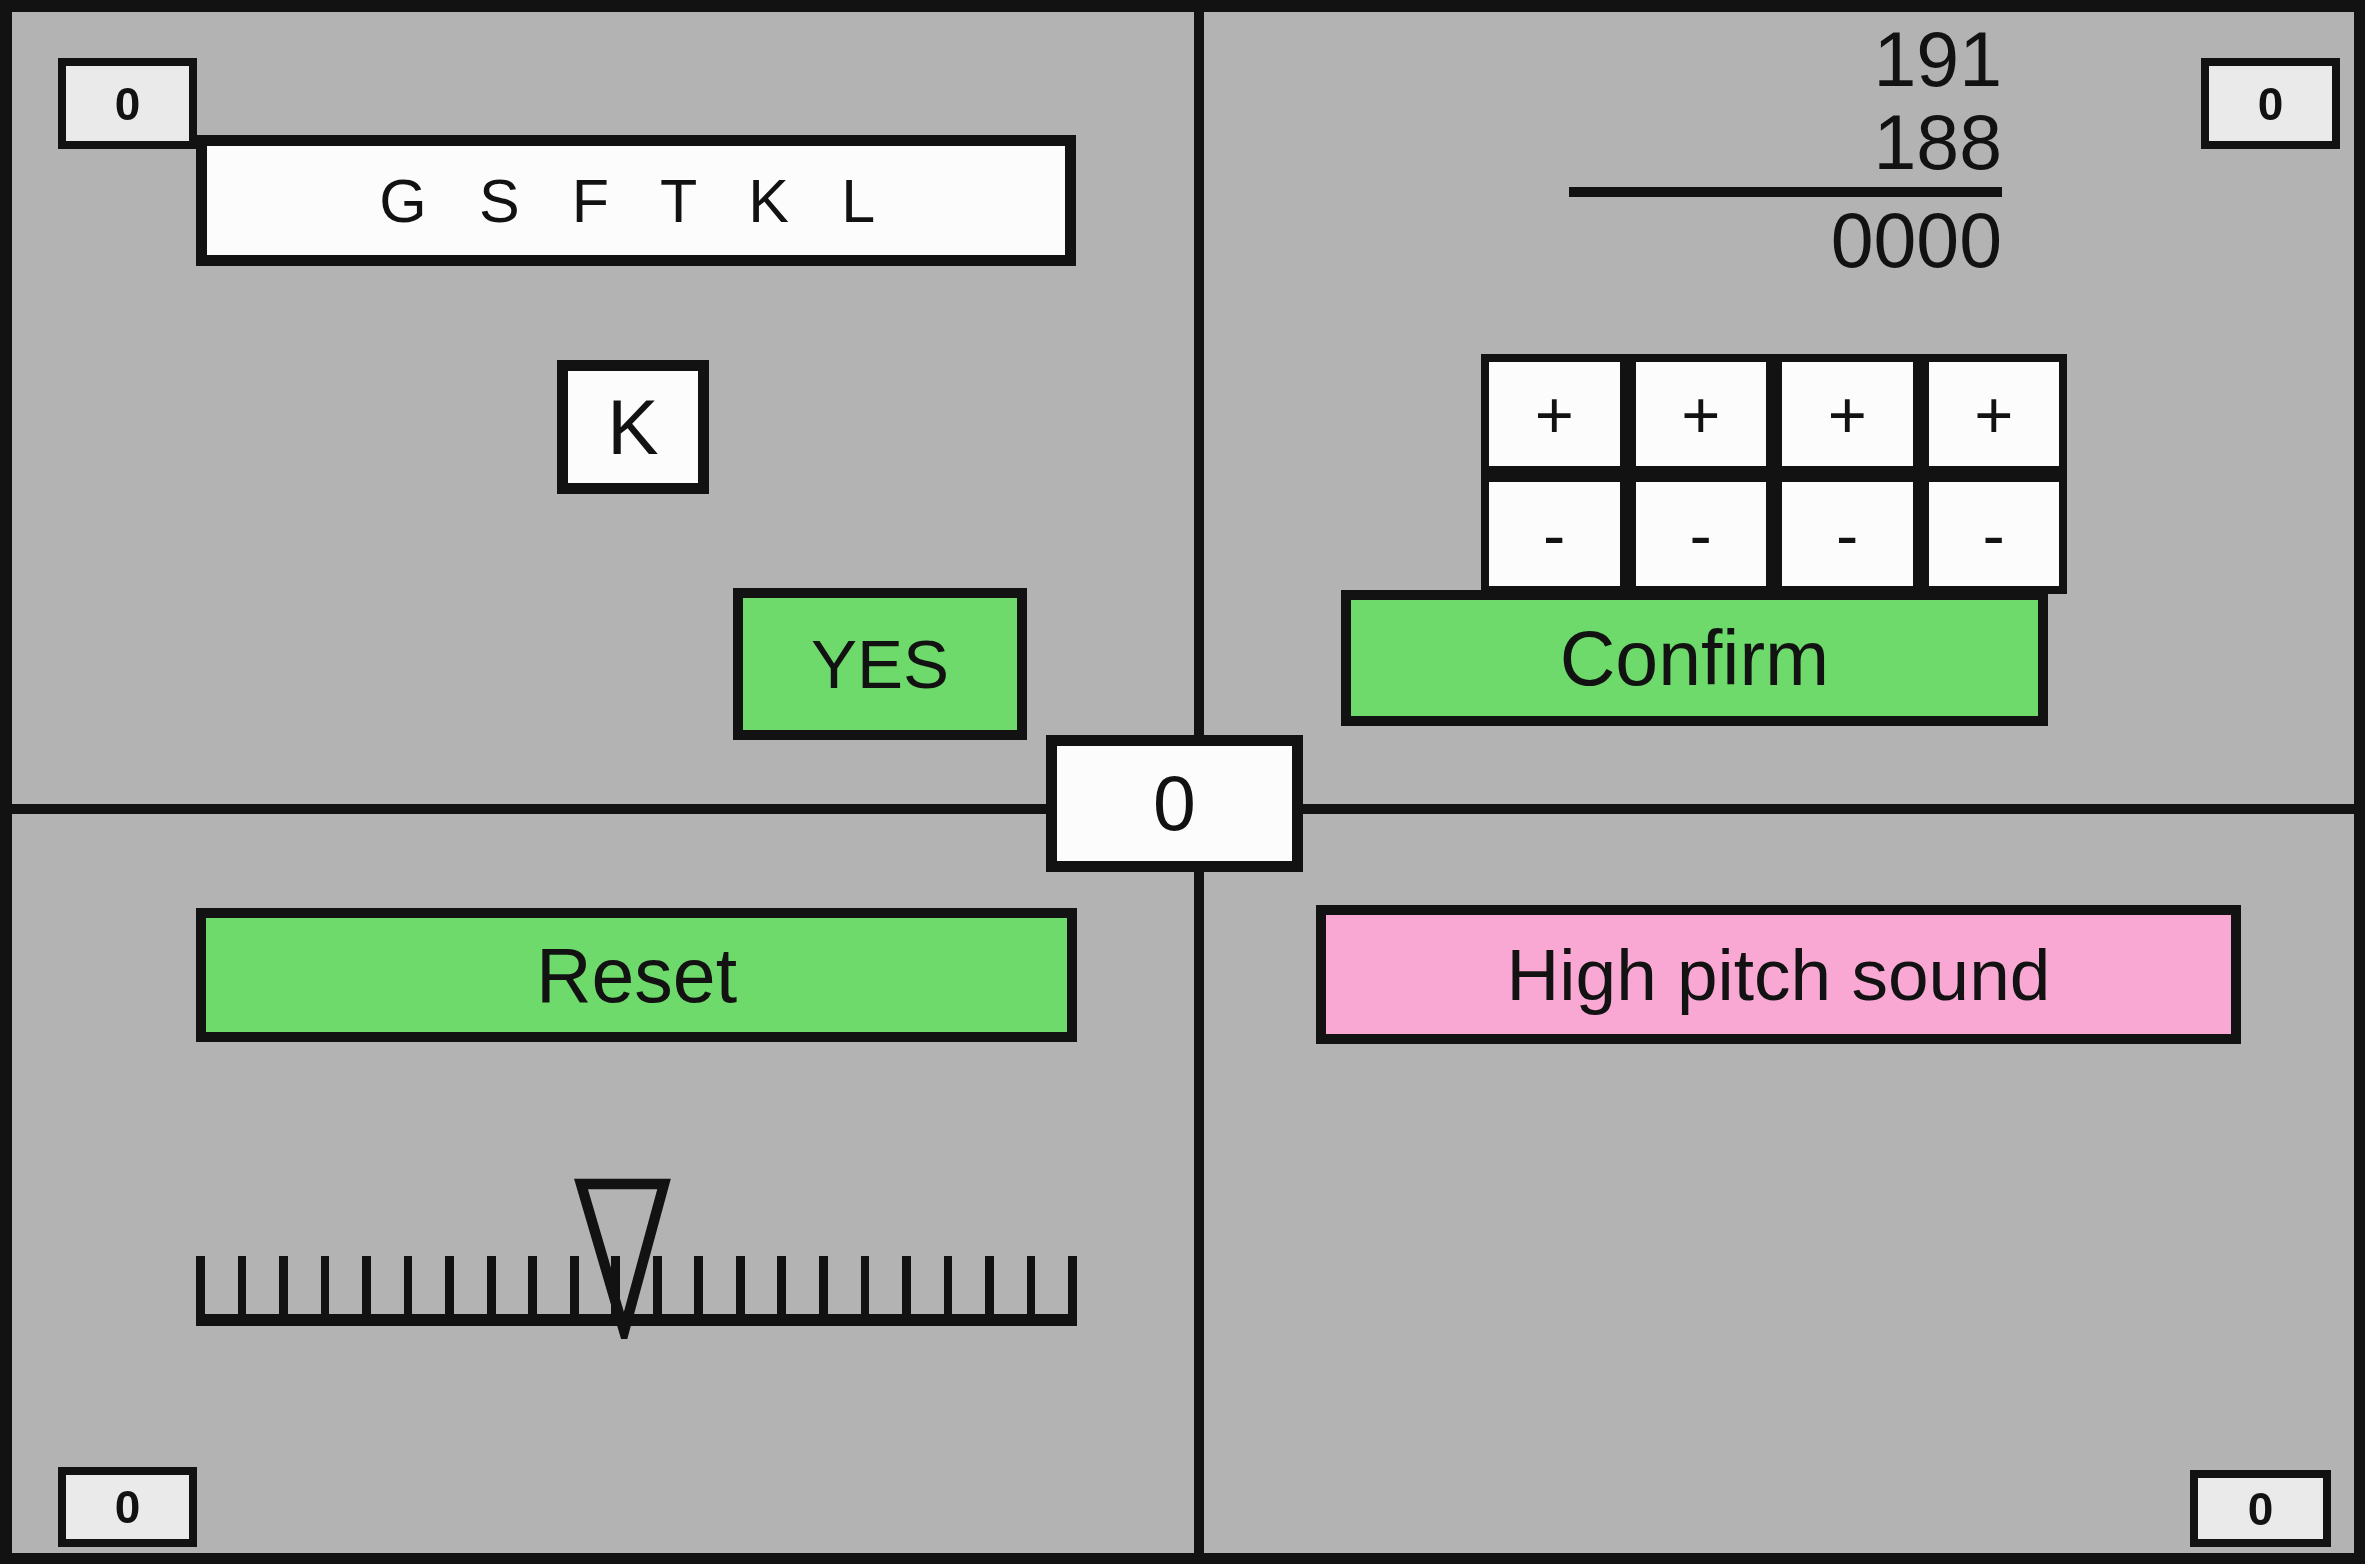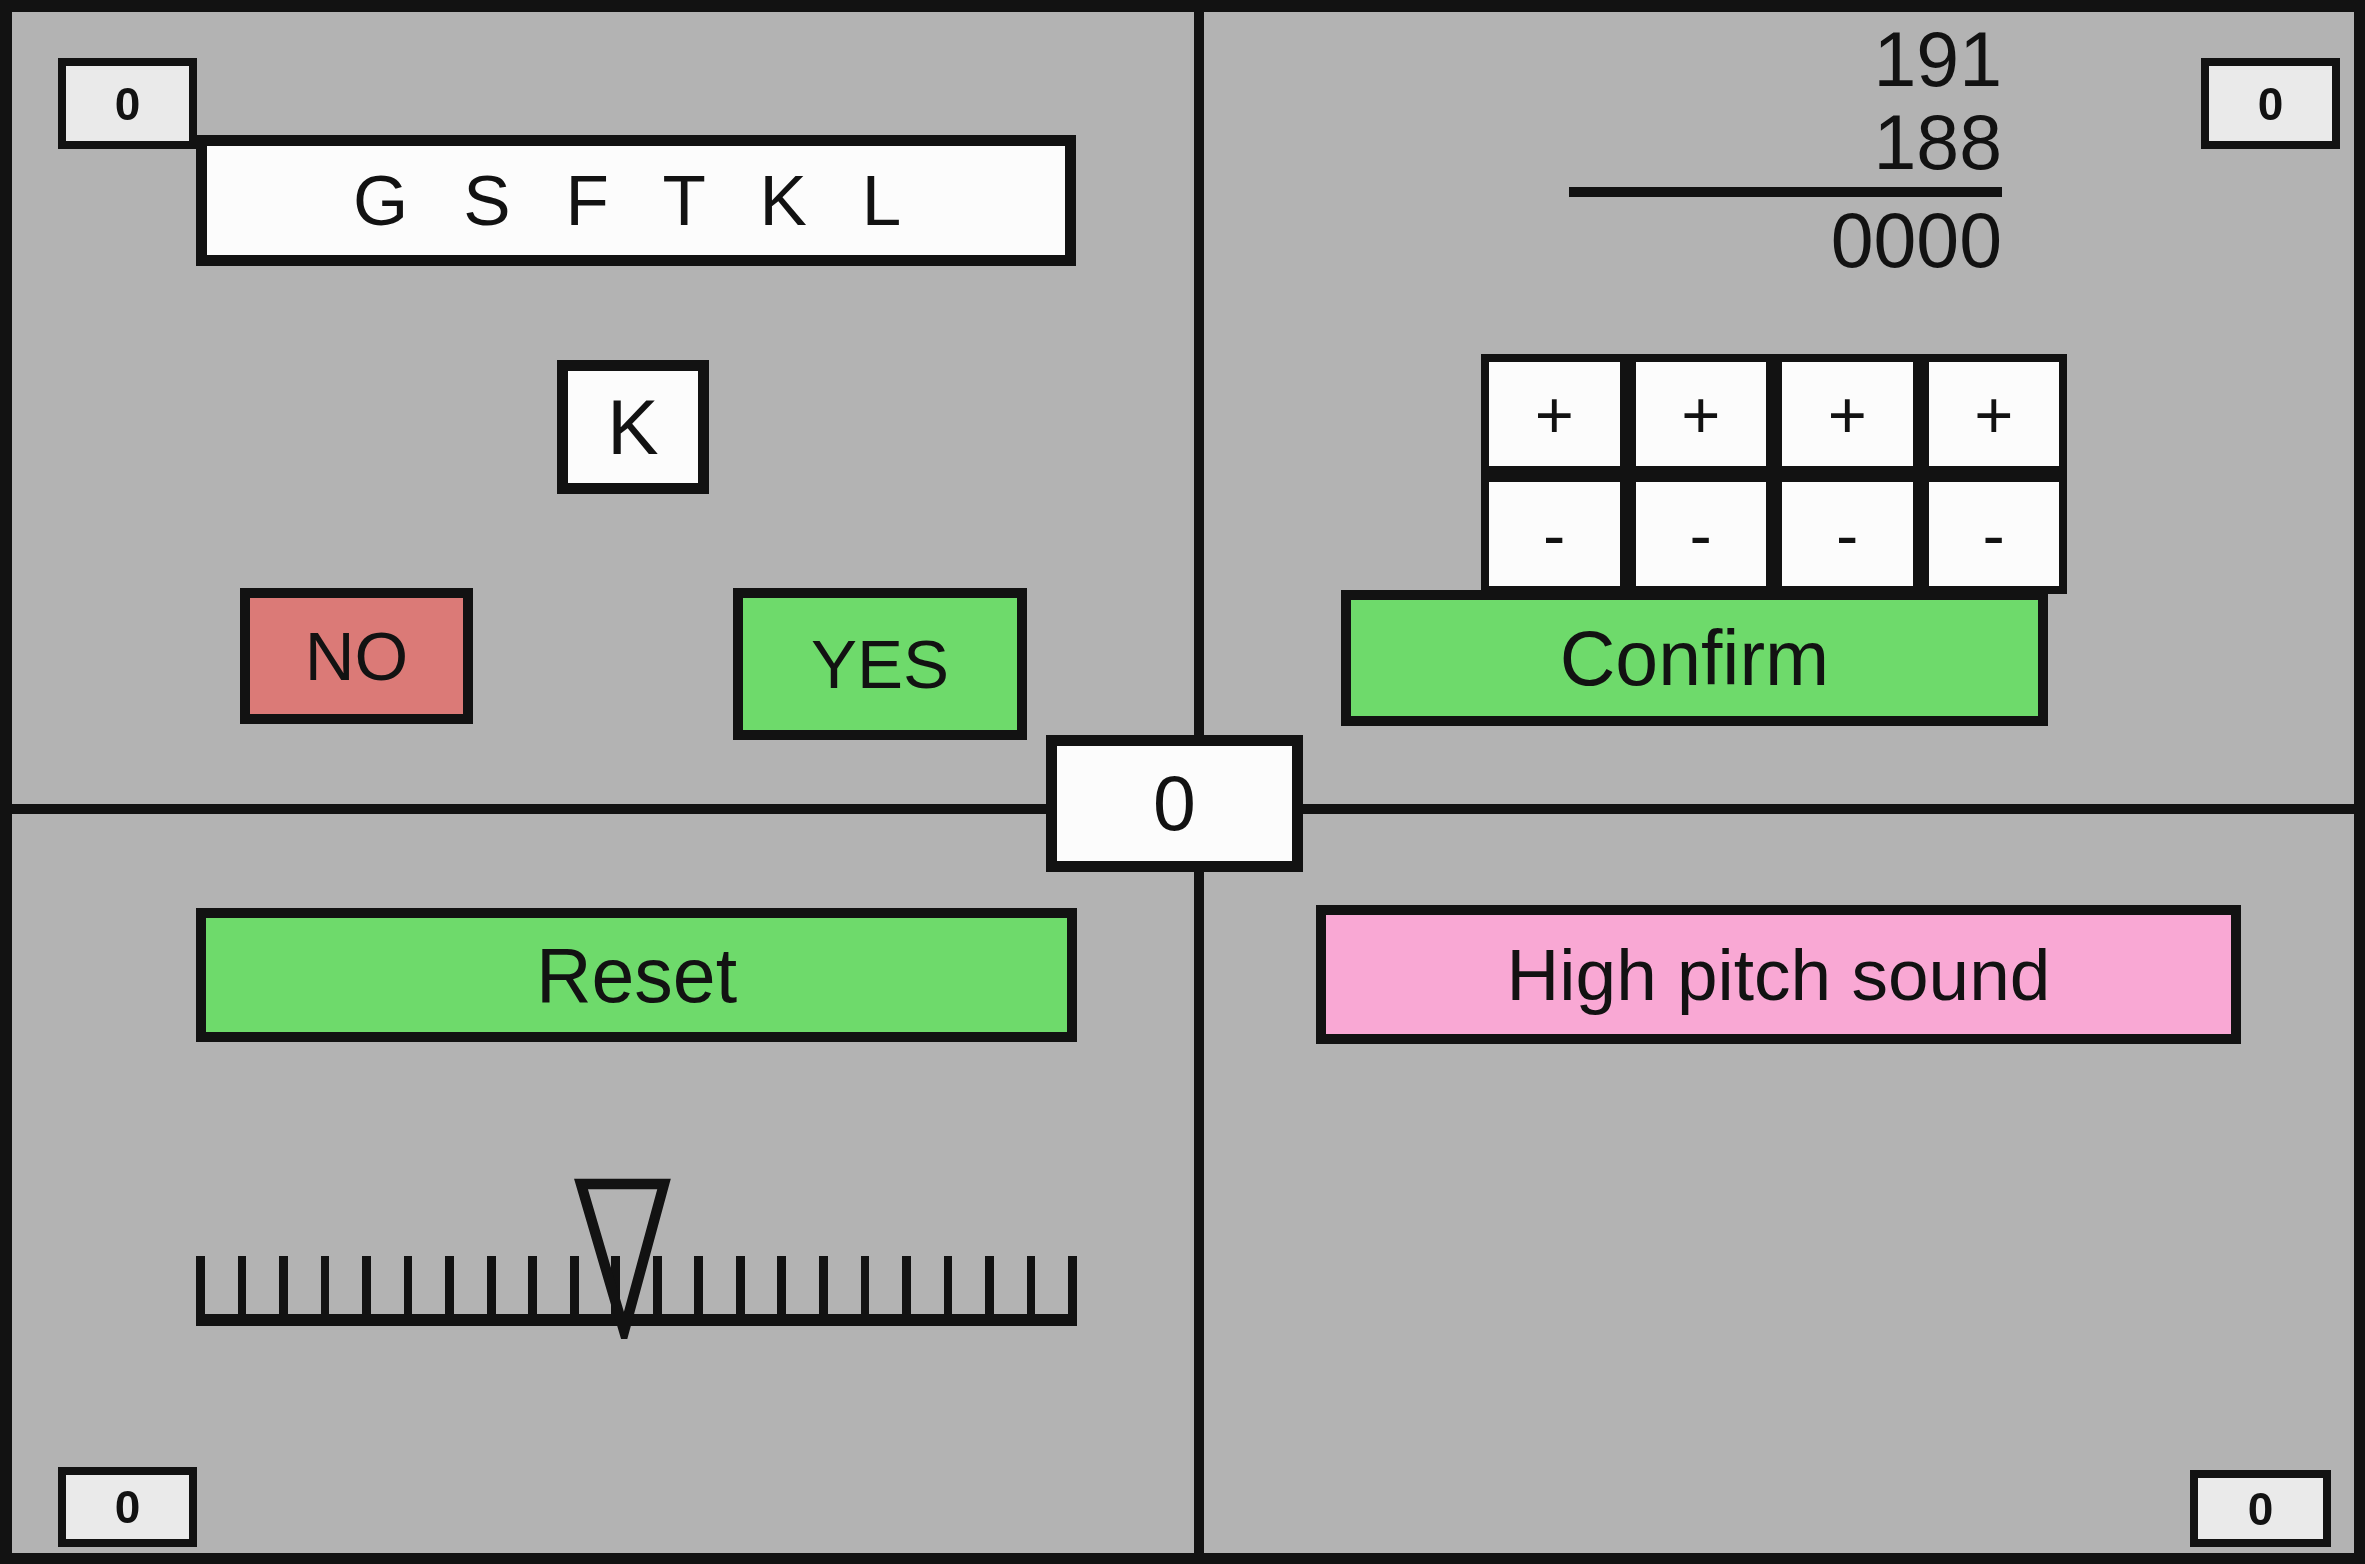--- a/index.html
+++ b/index.html
@@ -19,21 +19,21 @@
   }
   .counter.tl{left:46px;top:46px;width:139px;height:91px;}
   .counter.tr{left:2189px;top:46px;width:139px;height:91px;}
   .counter.bl{left:46px;top:1455px;width:139px;height:80px;}
   .counter.br{left:2178px;top:1458px;width:141px;height:77px;}
 
   .letterbox{
     position:absolute;left:184px;top:123px;width:880px;height:131px;
     background:#fcfcfc;border:11.2px solid #121212;
     display:flex;align-items:center;justify-content:center;
-    font-size:71px;letter-spacing:17.6px;white-space:pre;
+    font-size:61px;letter-spacing:17.6px;white-space:pre;
   }
   .kbox{
     position:absolute;left:545px;top:348px;width:152px;height:134px;
     background:#fcfcfc;border:11.2px solid #121212;
     display:flex;align-items:center;justify-content:center;font-size:77px;
   }
   .btn{
     position:absolute;border:10.4px solid #121212;
     display:flex;align-items:center;justify-content:center;
     cursor:pointer;
@@ -83,21 +83,20 @@
   <div class="vdivider"></div>
   <div class="hdivider"></div>
 
   <div class="counter tl">0</div>
   <div class="counter tr">0</div>
   <div class="counter bl">0</div>
   <div class="counter br">0</div>
 
   <div class="letterbox">G S F T K L</div>
   <div class="kbox">K</div>
-  <div class="btn no">NO</div>
   <div class="btn yes">YES</div>
 
   <div class="arith">
     <div>191</div>
     <div>188</div>
     <div class="sumline"></div>
     <div>0000</div>
   </div>
 
   <div class="pmgrid">

